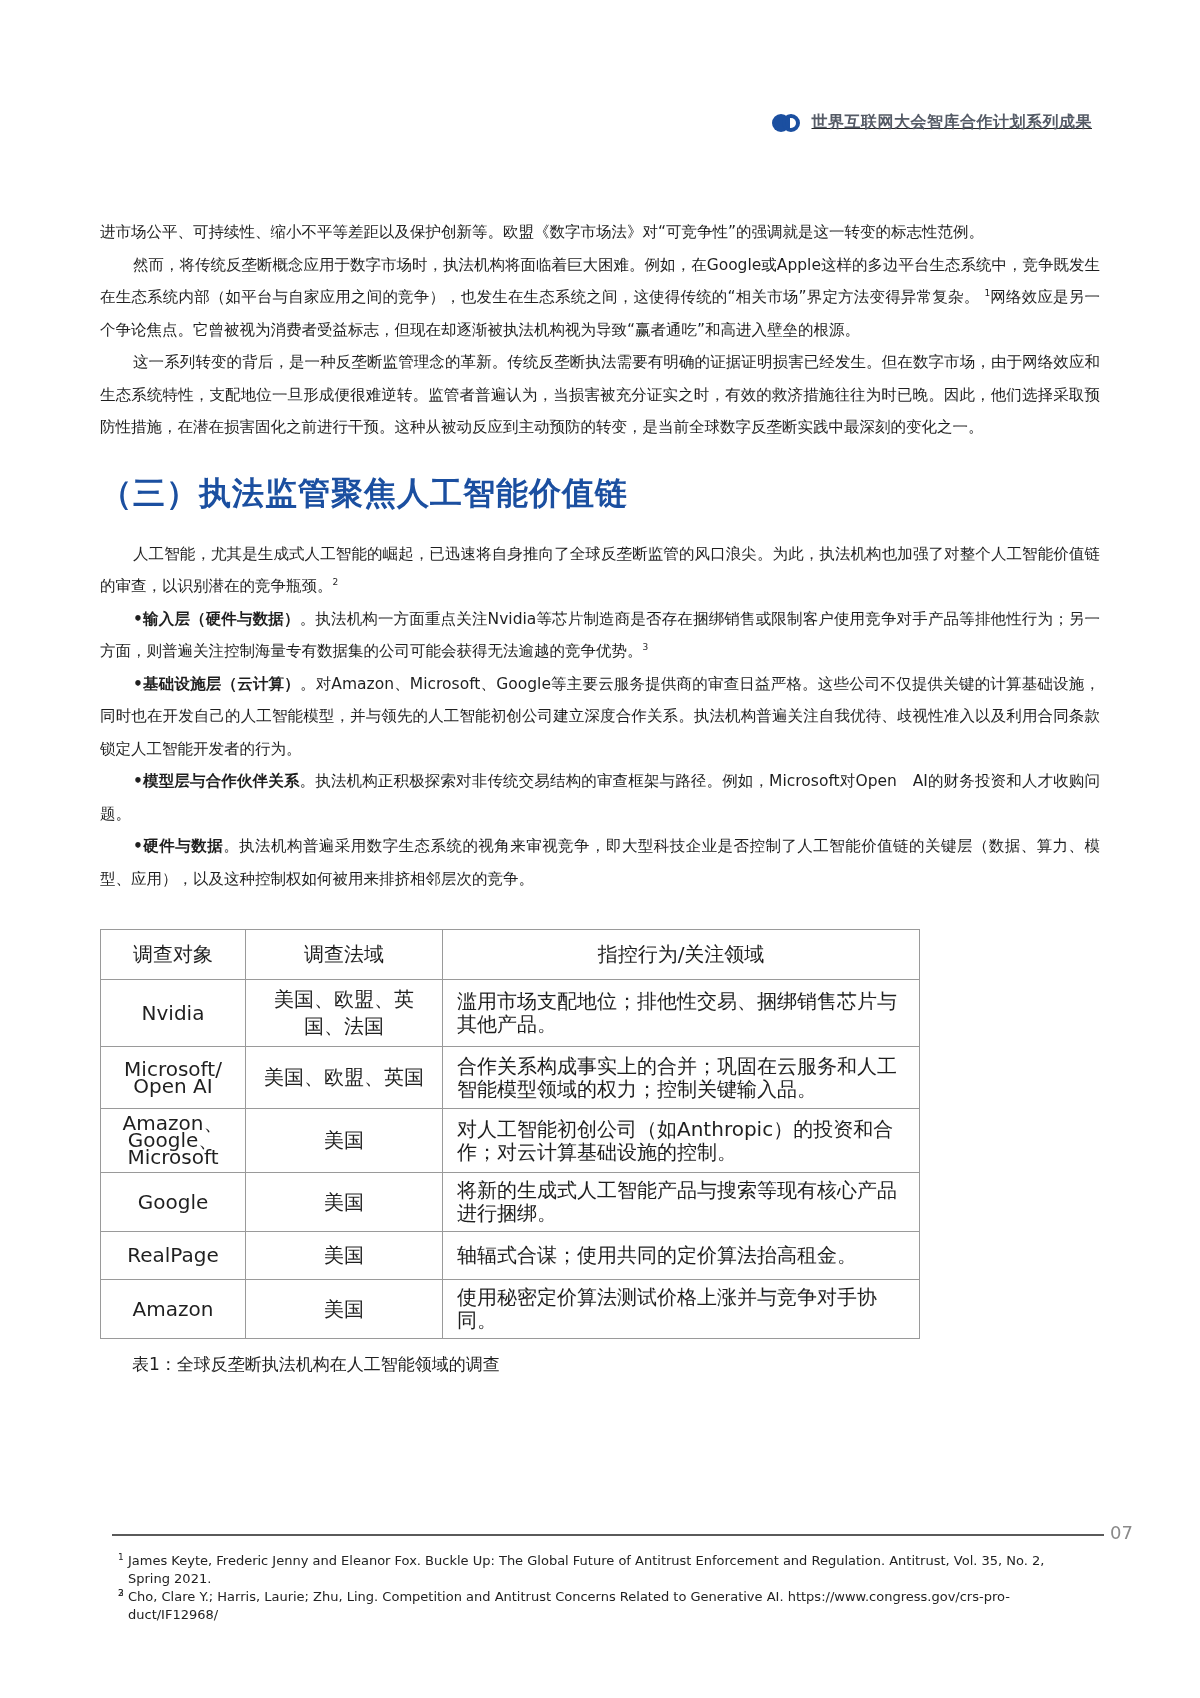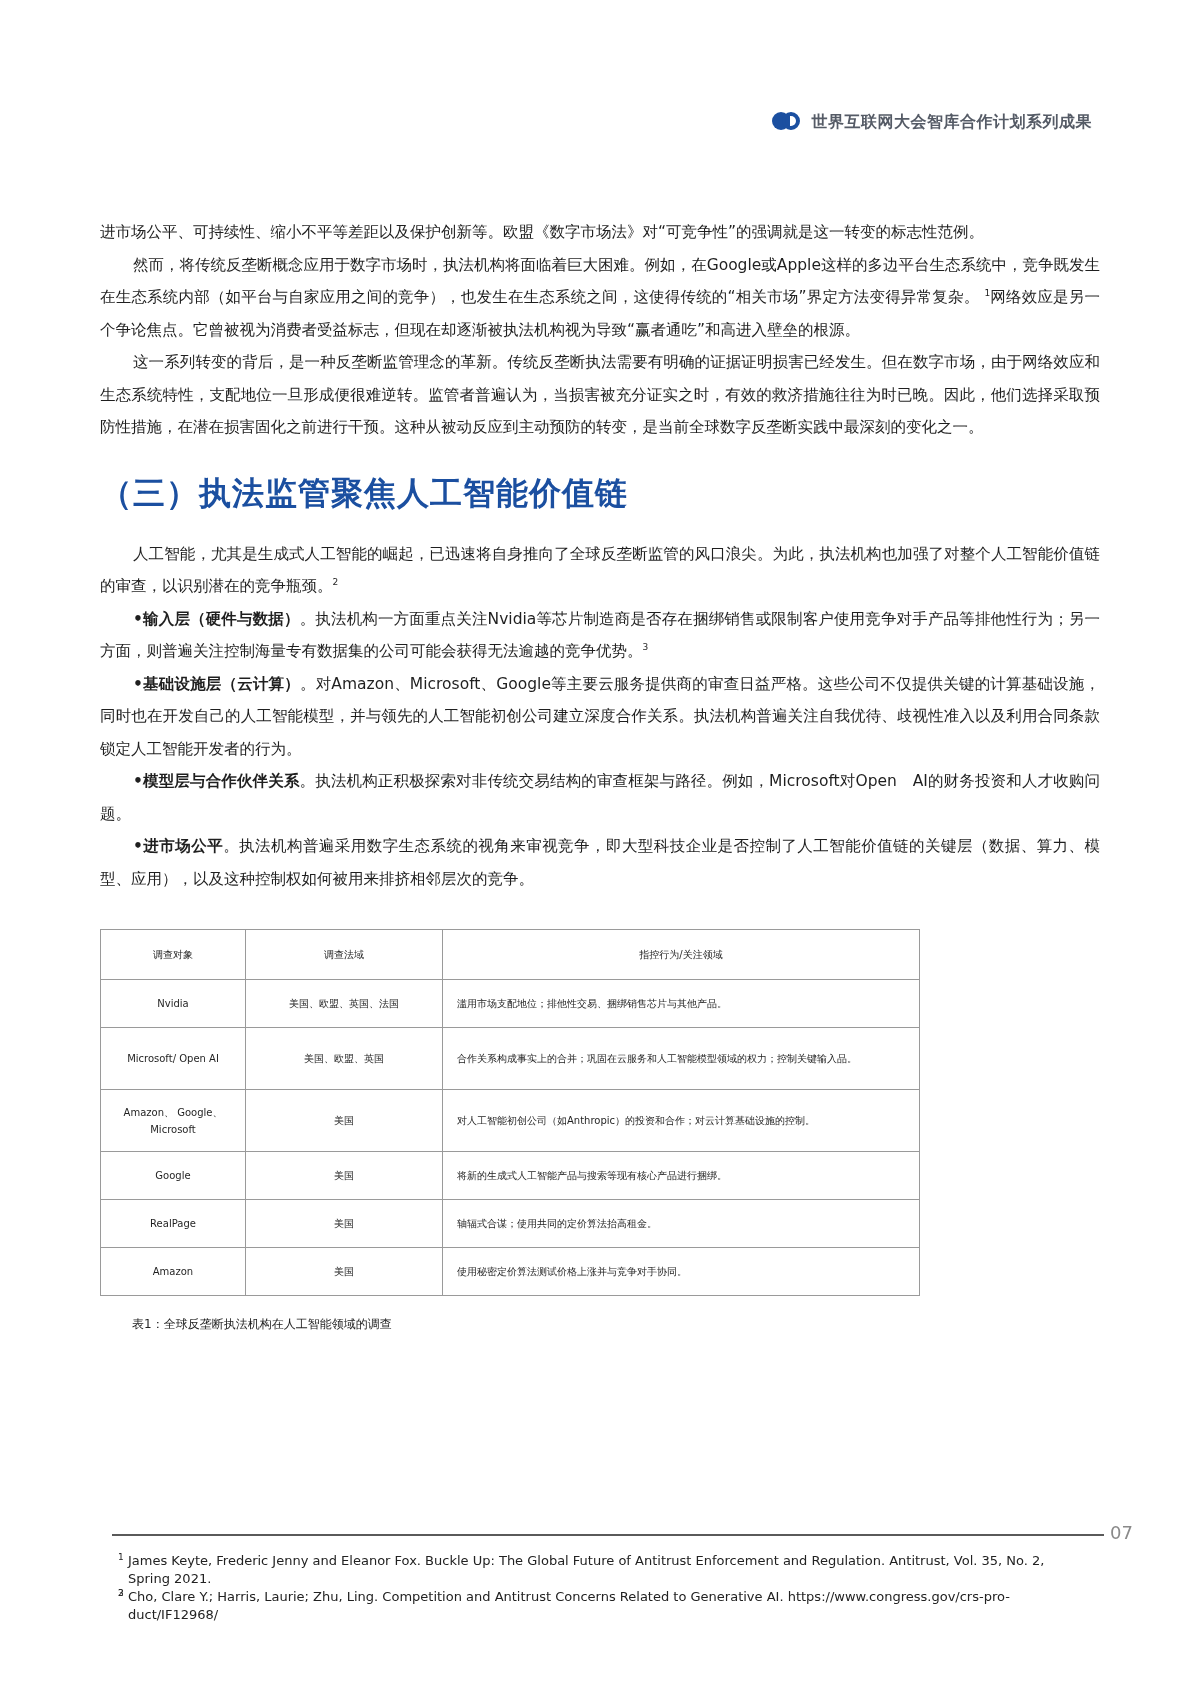--- a/index.html
+++ b/index.html
@@ -5,51 +5,51 @@
   * { box-sizing: border-box; margin: 0; padding: 0; }
   html, body { width: 1200px; height: 1698px; background: #ffffff; }
   body {
     position: relative;
     font-family: "DejaVu Sans", "Liberation Sans", sans-serif;
     color: #1f1f1f;
     overflow: hidden;
   }
   .header {
     position: absolute; top: 112px; right: 108px;
-    display: flex; gap: 12px;
+    display: flex; align-items: center; gap: 12px; text-decoration: underline;
   }
   .logo-icon { position: relative; width: 28px; height: 18px; }
   .logo-icon .c1 { position: absolute; left: 0; top: 0; width: 18px; height: 18px; border-radius: 50%; background: #1b4fa0; }
   .logo-icon .c2 { position: absolute; left: 10px; top: 0; width: 18px; height: 18px; border-radius: 50%; background: #1b4fa0; border: 3px solid #1b4fa0; }
   .logo-icon .c2::after { content: ""; position: absolute; right: 1px; top: 1px; width: 6px; height: 10px; border-radius: 0 6px 6px 0; background: #fff; }
   .header-title { font-size: 16px; font-weight: bold; color: #555b66; letter-spacing: 0.5px; }
 
   .content { position: absolute; left: 100px; top: 216px; width: 1000px; }
   .para { font-size: 15.5px; line-height: 32.5px; text-align: justify; }
   .para.indent { text-indent: 33px; }
   .sup { font-size: 9px; vertical-align: super; line-height: 0; }
 
   .section-title {
     margin-top: 28px; margin-bottom: 22px;
     font-size: 32px; font-weight: bold; color: #1b4fa0;
     letter-spacing: 1px;
   }
   .bullet-label { font-weight: bold; }
 
   .table-wrap { margin-top: 34px; }
-  table { border-collapse: collapse; width: 820px; font-size: 10px; }
+  table { border-collapse: collapse; width: 820px; font-size: 20px; }
   th, td { border: 1px solid #9a9a9a; padding: 6px 14px; vertical-align: middle; }
   th { height: 50px; font-weight: normal; text-align: center; }
   td { height: 48px; }
   td.c { text-align: center; }
   td.col-target { width: 145px; line-height: 17px; }
   td.col-jur { width: 197px; }
   td.col-focus { text-align: left; line-height: 23px; }
   tr.row-tall td { height: 62px; }
-  .caption { margin-top: 20px; padding-left: 32px; font-size: 12px; }
+  .caption { margin-top: 14px; padding-left: 32px; font-size: 17px; }
 
   .footer-rule {
     position: absolute; left: 112px; top: 1534px; width: 992px; height: 2px; background: #5a5a5a;
   }
   .page-num {
     position: absolute; left: 1110px; top: 1522px; font-size: 18px; color: #8a8a8a;
   }
   .footnotes { position: absolute; left: 118px; top: 1552px; width: 960px; font-size: 13px; line-height: 18px; color: #222; }
   .fn { position: relative; padding-left: 10px; margin-bottom: 0px; }
   .fn .fn-num { position: absolute; left: 0; top: -4px; font-size: 9px; }
@@ -70,21 +70,21 @@
   <p class="para indent"><span>然而，将传统反垄断概念应用于数字市场时，执法机构将面临着巨大困难。例如，在Google或Apple这样的多边平台生态系统中，竞争既发生在生态系统内部（如平台与自家应用之间的竞争），也发生在生态系统之间，这使得传统的“相关市场”界定方法变得异常复杂。 </span><span class="sup">1</span><span>网络效应是另一个争论焦点。它曾被视为消费者受益标志，但现在却逐渐被执法机构视为导致“赢者通吃”和高进入壁垒的根源。</span></p>
   <p class="para indent">这一系列转变的背后，是一种反垄断监管理念的革新。传统反垄断执法需要有明确的证据证明损害已经发生。但在数字市场，由于网络效应和生态系统特性，支配地位一旦形成便很难逆转。监管者普遍认为，当损害被充分证实之时，有效的救济措施往往为时已晚。因此，他们选择采取预防性措施，在潜在损害固化之前进行干预。这种从被动反应到主动预防的转变，是当前全球数字反垄断实践中最深刻的变化之一。</p>
 
   <h2 class="section-title">（三）执法监管聚焦人工智能价值链</h2>
 
   <p class="para indent"><span>人工智能，尤其是生成式人工智能的崛起，已迅速将自身推向了全球反垄断监管的风口浪尖。为此，执法机构也加强了对整个人工智能价值链的审查，以识别潜在的竞争瓶颈。</span><span class="sup">2</span></p>
 
   <p class="para indent"><span class="bullet-label">•输入层（硬件与数据）</span><span>。执法机构一方面重点关注Nvidia等芯片制造商是否存在捆绑销售或限制客户使用竞争对手产品等排他性行为；另一方面，则普遍关注控制海量专有数据集的公司可能会获得无法逾越的竞争优势。</span><span class="sup">3</span></p>
   <p class="para indent"><span class="bullet-label">•基础设施层（云计算）</span><span>。对Amazon、Microsoft、Google等主要云服务提供商的审查日益严格。这些公司不仅提供关键的计算基础设施，同时也在开发自己的人工智能模型，并与领先的人工智能初创公司建立深度合作关系。执法机构普遍关注自我优待、歧视性准入以及利用合同条款锁定人工智能开发者的行为。</span></p>
   <p class="para indent"><span class="bullet-label">•模型层与合作伙伴关系</span><span>。执法机构正积极探索对非传统交易结构的审查框架与路径。例如，Microsoft对Open　AI的财务投资和人才收购问题。</span></p>
-  <p class="para indent"><span class="bullet-label">•进市场公平</span><span>。执法机构普遍采用数字生态系统的视角来审视竞争，即大型科技企业是否控制了人工智能价值链的关键层（数据、算力、模型、应用），以及这种控制权如何被用来排挤相邻层次的竞争。</span></p>
+  <p class="para indent"><span class="bullet-label">•硬件与数据</span><span>。执法机构普遍采用数字生态系统的视角来审视竞争，即大型科技企业是否控制了人工智能价值链的关键层（数据、算力、模型、应用），以及这种控制权如何被用来排挤相邻层次的竞争。</span></p>
 
   <div class="table-wrap">
     <table>
       <thead>
         <tr>
           <th>调查对象</th>
           <th>调查法域</th>
           <th>指控行为/关注领域</th>
         </tr>
       </thead>

